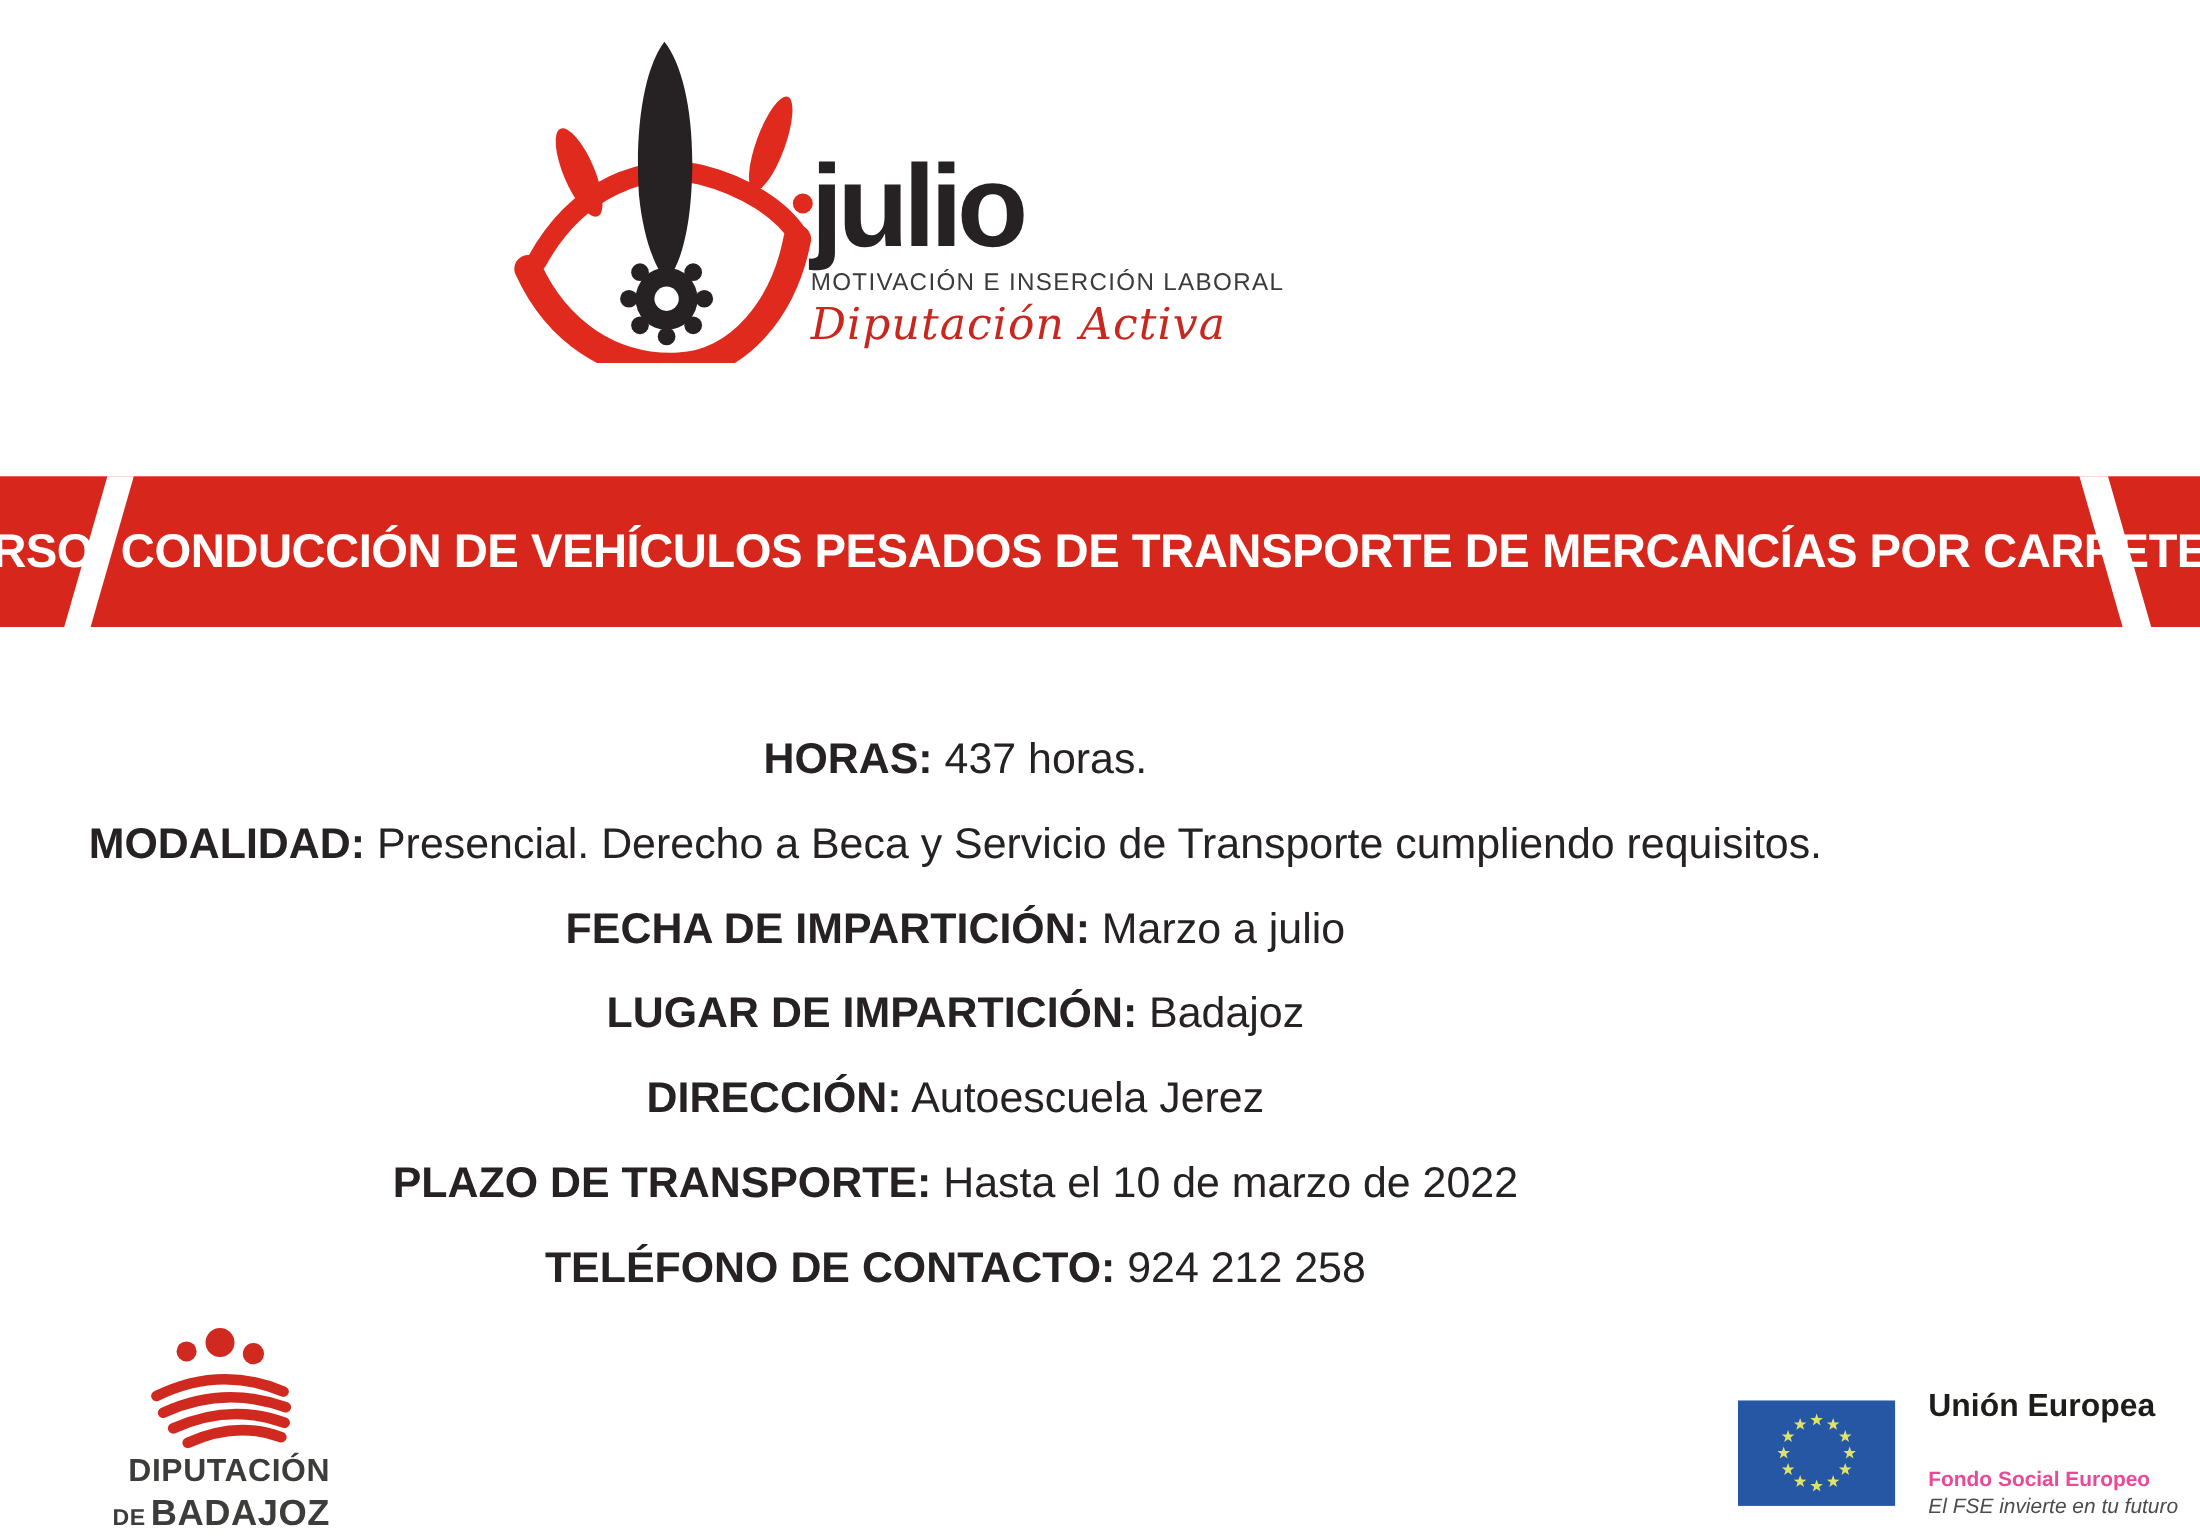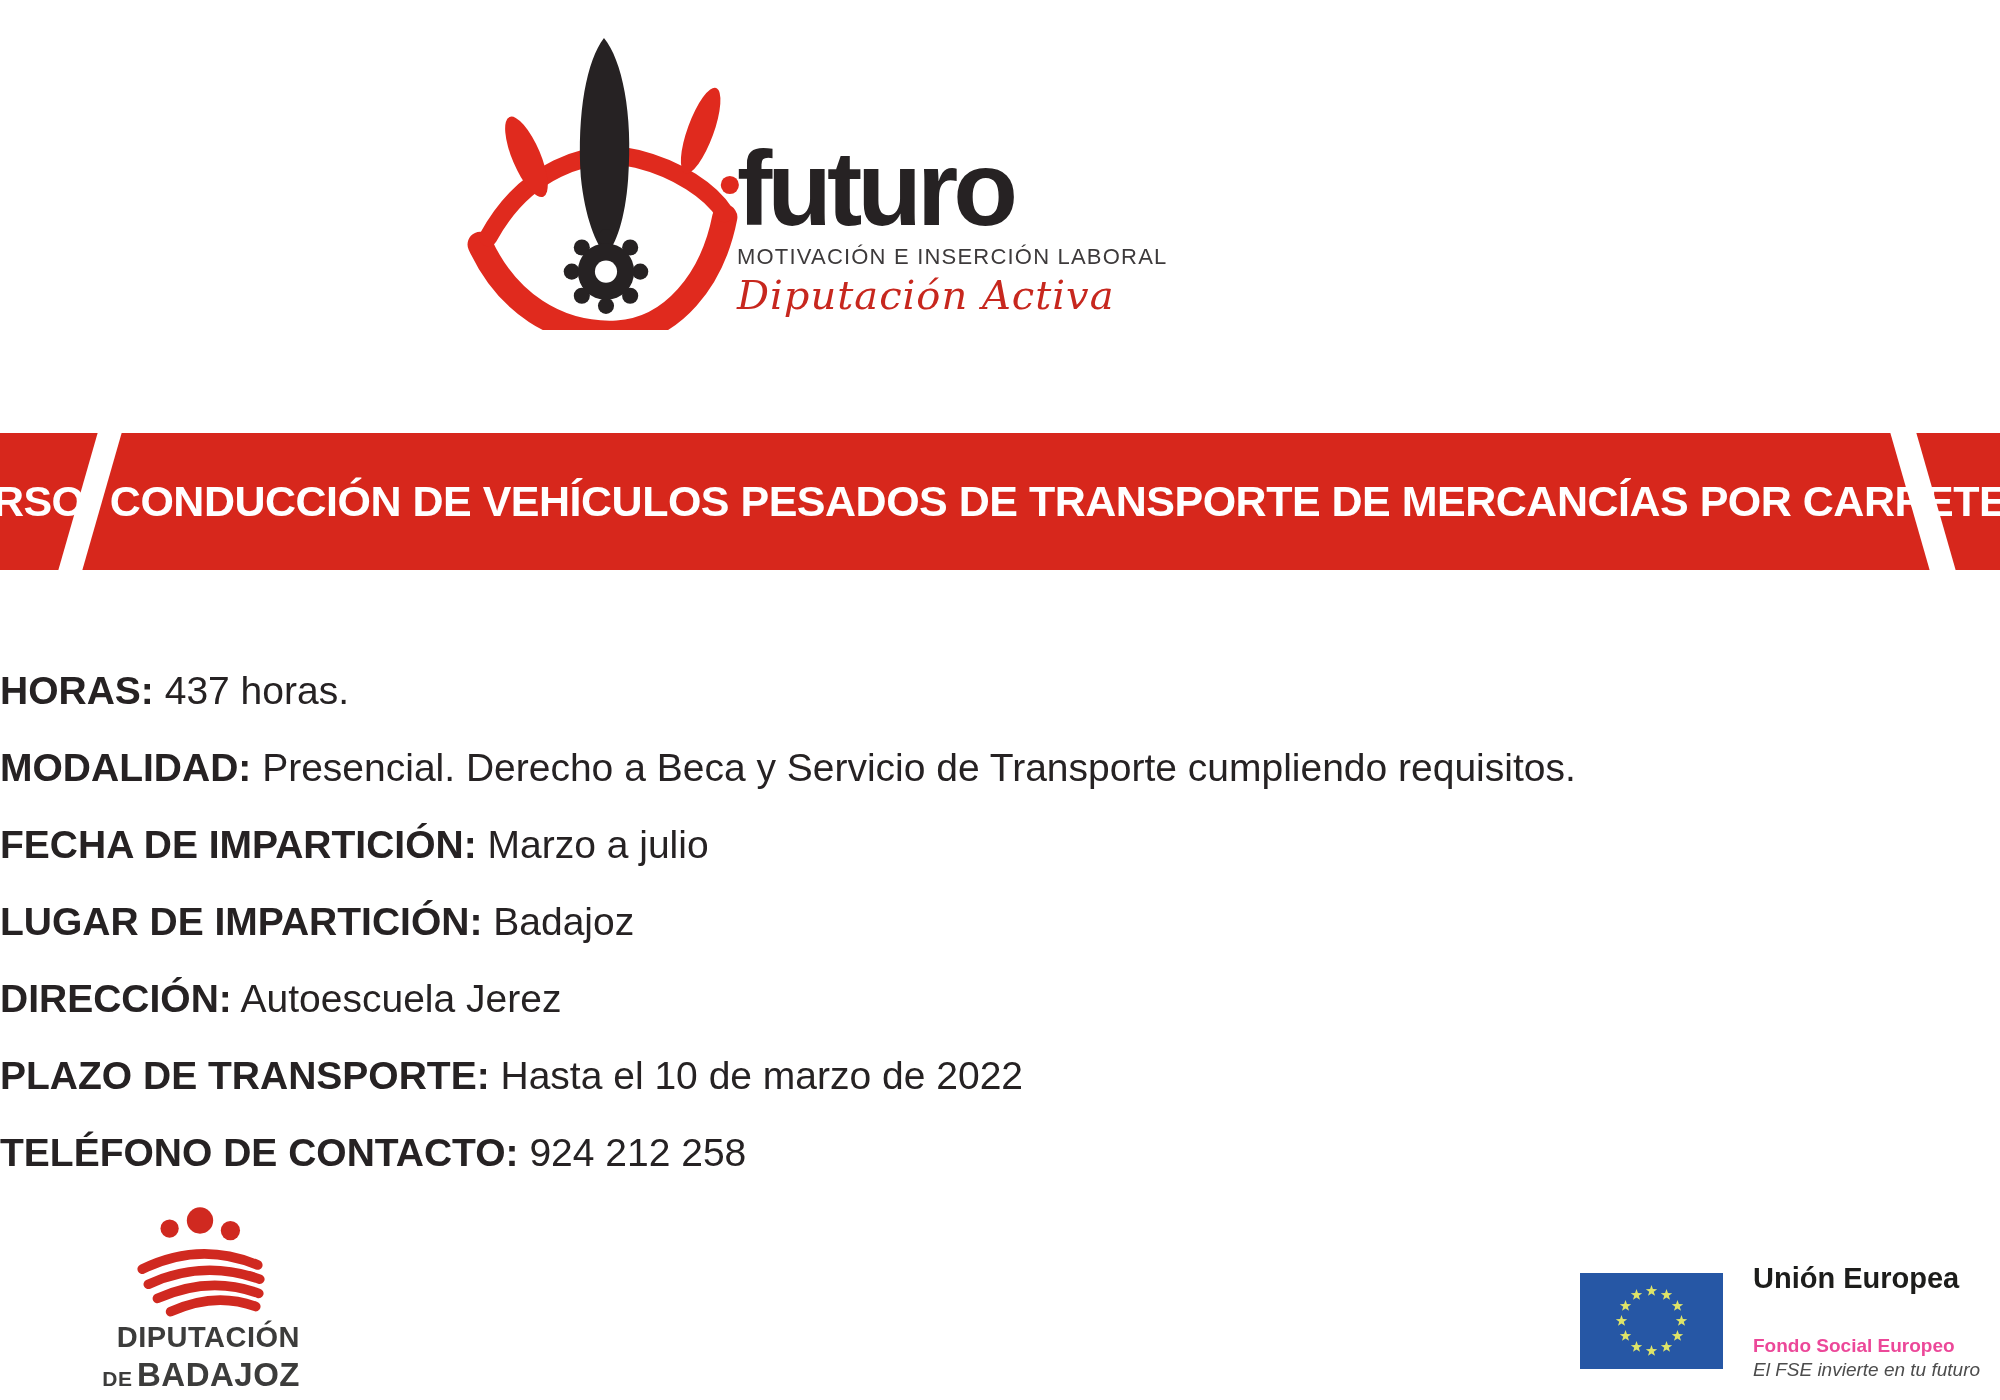--- a/index.html
+++ b/index.html
@@ -32,21 +32,21 @@
   }
   .banner-stripe{position:absolute;top:0;height:137px;background:#ffffff}
   .stripe-left{left:78px;width:24px;transform:skewX(-16deg)}
   .stripe-right{left:1910px;width:26px;transform:skewX(16deg)}
   .banner-title{
     position:relative;color:#ffffff;font-weight:bold;font-size:43px;
     letter-spacing:-.5px;white-space:nowrap;
   }
 
   
-  .details{position:absolute;left:0;top:652px;width:1737px;}
+  .details{position:absolute;left:0;top:652px;width:1737px;text-align:center}
   .detail-line{height:77px;line-height:77px;font-size:39px;white-space:nowrap}
   .detail-label{font-weight:bold;color:#262223}
   .detail-value{font-weight:normal;color:#262223}
 
   
   .dip-logo{position:absolute;left:100px;top:1206px;width:200px;text-align:right}
   .dip-crown{display:block;margin:0 auto 4px auto}
   .dip-line1{font-size:29px;font-weight:bold;color:#3c3c3b;letter-spacing:.5px;line-height:1.05}
   .dip-line2{font-weight:bold;color:#3c3c3b;line-height:1.05;margin-top:6px}
   .dip-line2 .small{font-size:21px;letter-spacing:.5px}
@@ -85,21 +85,21 @@
       <circle cx="105" cy="232" r="8" fill="#262223"></circle>
       <circle cx="115" cy="208" r="8" fill="#262223"></circle>
       <circle cx="139" cy="198" r="8" fill="#262223"></circle>
       <circle cx="163" cy="208" r="8" fill="#262223"></circle>
       <circle cx="139" cy="232" r="28" fill="#262223"></circle>
       <circle cx="139" cy="232" r="11" fill="#ffffff"></circle>
     </g>
   </svg>
 
   <div class="logo-text">
-    <div class="wordmark">futuro</div>
+    <div class="wordmark">julio</div>
     <div class="logo-subtitle">MOTIVACIÓN E INSERCIÓN LABORAL</div>
     <div class="logo-tagline">Diputación Activa</div>
   </div>
 </div>
 
 <div class="banner">
   <div class="banner-stripe stripe-left"></div>
   <div class="banner-stripe stripe-right"></div>
   <div class="banner-title">CURSO: CONDUCCIÓN DE VEHÍCULOS PESADOS DE TRANSPORTE DE MERCANCÍAS POR CARRETERA</div>
 </div>

